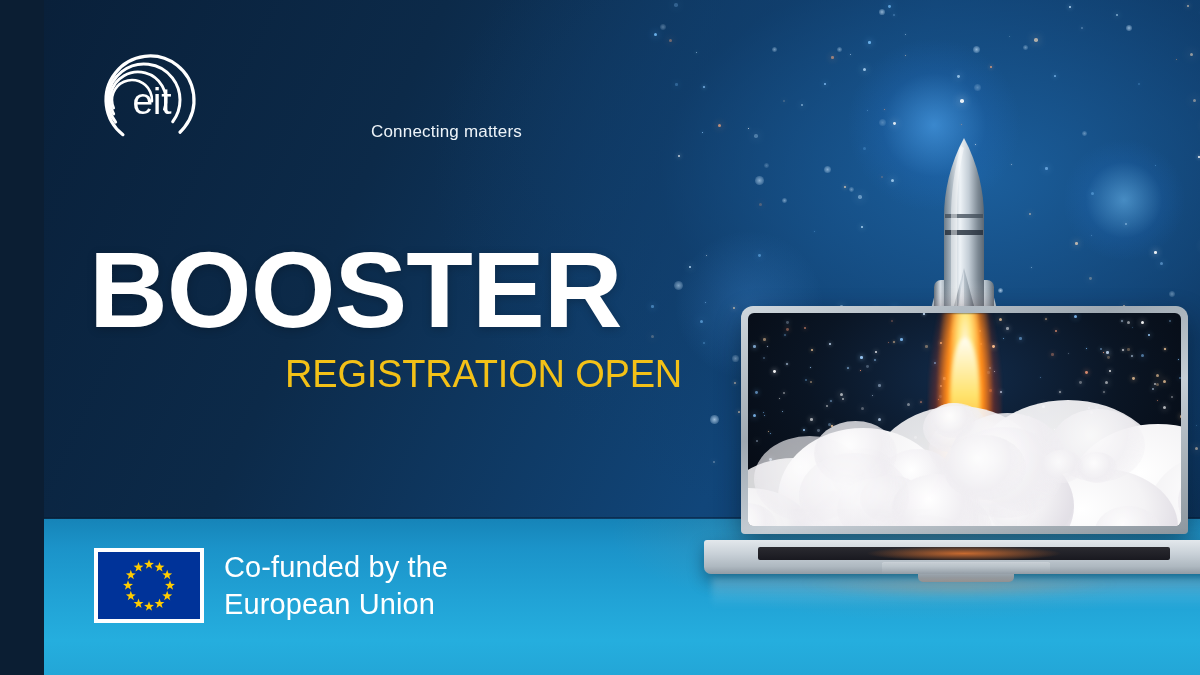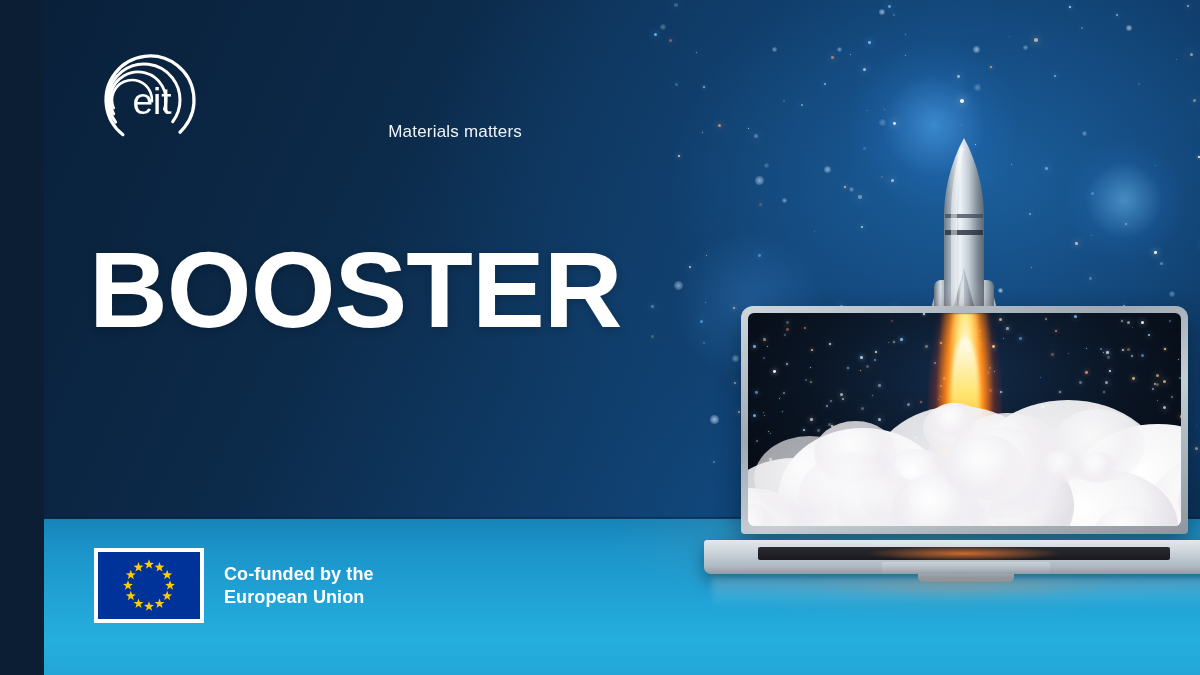--- a/index.html
+++ b/index.html
@@ -87,21 +87,21 @@
     white-space:nowrap;
   }
 
   
   .eu { position:absolute; left:50px; top:548px; display:flex; align-items:center; gap:20px; }
   .eu-flag {
     position:relative; width:110px; height:75px; background:#ffffff; padding:4px;
   }
   .eu-flag-inner { position:relative; width:102px; height:67px; background:#003399; overflow:hidden; }
   .eu-text {
-    color:#ffffff; font-size:18px; line-height:1.27; font-weight:700; letter-spacing:.1px;
+    color:#ffffff; font-size:29px; line-height:1.27; font-weight:400; letter-spacing:.1px;
   }
 
   
   .scene { position:absolute; left:640px; top:0px; width:560px; height:675px; }
 
   .lid {
     position:absolute; left:57px; top:306px; width:447px; height:228px;
     border-radius:12px 12px 4px 4px;
     background:linear-gradient(160deg,#cfd7dd 0%,#9fa9b2 35%,#c6ced5 60%,#8d979f 100%);
     padding:7px 7px 8px 7px;
@@ -348,26 +348,27 @@
       <svg width="112" height="104" viewBox="0 0 112 104" aria-hidden="true">
         <g fill="none" stroke="#ffffff" stroke-linecap="round">
           <circle cx="58" cy="52" r="44" stroke-width="3.2" stroke-dasharray="214 62" transform="rotate(128 58 52)"></circle>
           <circle cx="52" cy="52" r="36" stroke-width="3.0" stroke-dasharray="160 66" transform="rotate(142 52 52)"></circle>
           <circle cx="46" cy="52" r="28" stroke-width="2.8" stroke-dasharray="112 64" transform="rotate(150 46 52)"></circle>
           <circle cx="40" cy="52" r="20" stroke-width="2.6" stroke-dasharray="72 54" transform="rotate(156 40 52)"></circle>
         </g>
         <text x="60" y="66" text-anchor="middle" fill="#ffffff" font-family="Liberation Sans, sans-serif" font-size="37" font-weight="400">eit</text>
       </svg>
     </div>
-    <div class="logo-tag">Materials matters</div>
+    <div class="logo-tag">Connecting matters</div>
   </div>
 
   <div class="headline">
     <div class="h-booster">BOOSTER</div>
     <div class="h-row">
+      <span class="h-sub">REGISTRATION OPEN</span>
     </div>
   </div>
 
   <div class="eu">
     <div class="eu-flag">
       <div class="eu-flag-inner" id="eu-flag-inner"><svg width="102" height="67" viewBox="0 0 102 67">
             <polygon points="51.00,7.30 52.23,10.80 55.95,10.89 53.00,13.15 54.06,16.71 51.00,14.60 47.94,16.71 49.00,13.15 46.05,10.89 49.77,10.80" fill="#FFCC00"></polygon>
             <polygon points="61.50,10.11 62.73,13.61 66.45,13.71 63.50,15.96 64.56,19.52 61.50,17.41 58.44,19.52 59.50,15.96 56.55,13.71 60.27,13.61" fill="#FFCC00"></polygon>
             <polygon points="69.19,17.80 70.42,21.30 74.13,21.39 71.18,23.65 72.24,27.21 69.19,25.10 66.13,27.21 67.19,23.65 64.24,21.39 67.95,21.30" fill="#FFCC00"></polygon>
             <polygon points="72.00,28.30 73.23,31.80 76.95,31.89 74.00,34.15 75.06,37.71 72.00,35.60 68.94,37.71 70.00,34.15 67.05,31.89 70.77,31.80" fill="#FFCC00"></polygon>

